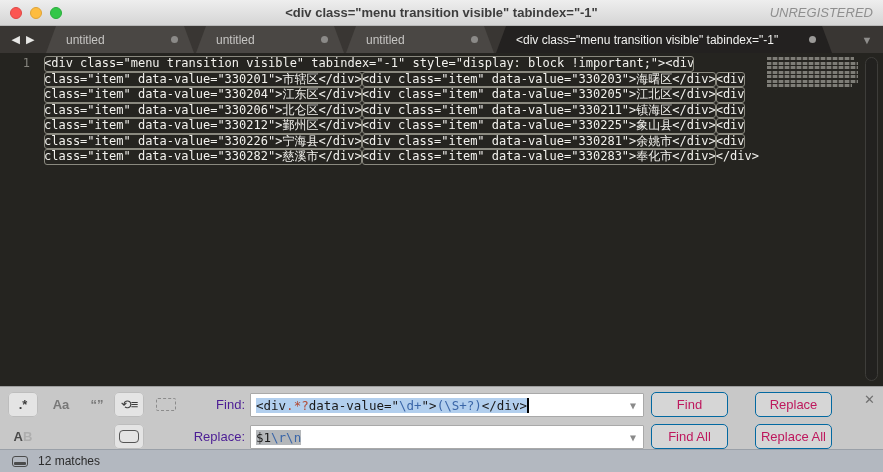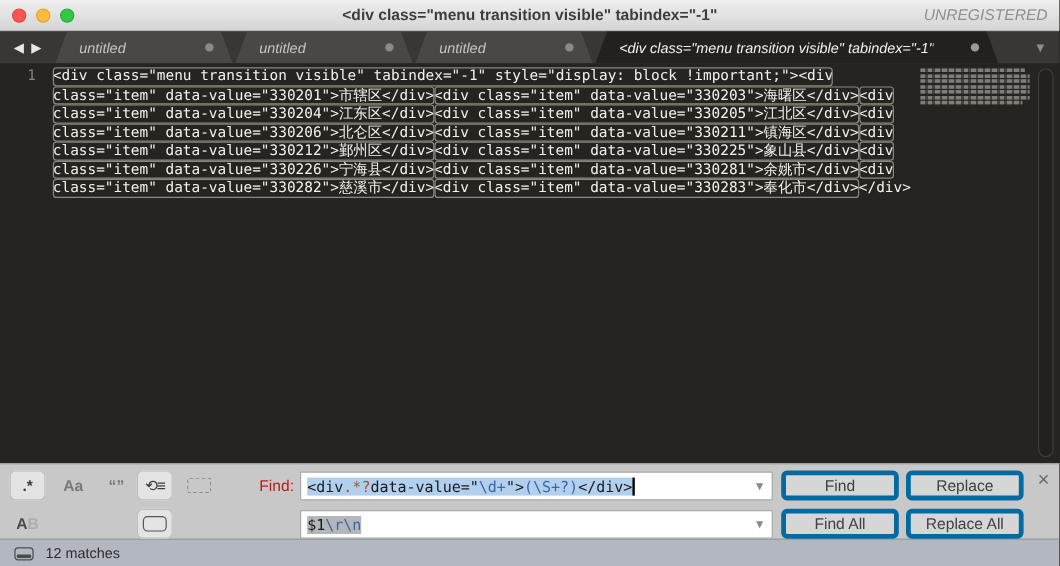--- a/index.html
+++ b/index.html
@@ -20,21 +20,21 @@
 
   
   .tabbar { height:27px; background:#393633; display:flex; align-items:stretch; }
   .tab-nav { width:46px; display:flex; align-items:center; justify-content:center; gap:6px;
     color:#e8e8e6; font-size:11px; }
   .tab-strip { display:flex; flex:1; overflow:hidden; }
   .tab { flex:0 0 148px; background:#4a4744; color:#c6c5c3; font-size:12px; display:flex; align-items:center;
     justify-content:space-between; padding:0 16px 0 20px; margin-right:2px;
     clip-path:polygon(10px 0, calc(100% - 10px) 0, 100% 100%, 0 100%); white-space:nowrap; }
   .tab.active { flex:0 0 336px; background:#232120; color:#f1f1ef; }
-  .tab-label { overflow:hidden; text-overflow:ellipsis;font-style:italic; }
+  .tab-label { overflow:hidden; text-overflow:ellipsis; }
   .tab-dot { width:7px; height:7px; border-radius:50%; background:#8b8a88; margin-left:10px; flex:0 0 auto; }
   .tab.active .tab-dot { background:#9b9a98; }
   .tab-overflow { width:32px; display:flex; align-items:center; justify-content:center; color:#8f8e8c; font-size:11px; }
 
   
   .editor { position:relative; height:333px; background:#252420; padding-top:3px; overflow:hidden; }
   .code-line { display:flex; height:15.5px; line-height:15.5px; font-family:"DejaVu Sans Mono", monospace;
     font-size:12px; color:#f3f2ee; white-space:pre; }
   .gutter { flex:0 0 44px; text-align:right; padding-right:14px; color:#84837c; }
   .seg { display:inline-block; }
@@ -44,33 +44,33 @@
   .vscrollbar { position:absolute; top:4px; bottom:5px; right:5px; width:13px; border:1px solid #3e3d3a;
     border-radius:7px; background:#22211f; }
 
   
   .find-panel { position:relative; height:63px; background:#c8c8c8; border-top:1px solid #9e9e9e;
     font-size:13px; color:#333; }
   .toggle { position:absolute; height:25px; display:flex; align-items:center; justify-content:center;
     border-radius:5px; color:#787878; font-weight:bold; font-size:13px; }
   .toggle.active { background:#e4e4e4; color:#3c3c3c; box-shadow:0 0 0 1px #bdbdbd inset; }
   .row1 { top:5px; } .row2 { top:37px; }
-  .lbl { position:absolute; width:95px; text-align:right; color:#b91c1c; line-height:25px; }
+  .lbl { position:absolute; width:95px; text-align:right; color:#4c1d95; line-height:25px; }
   .fr-input { position:absolute; width:394px; height:24px; background:#ffffff; border:1px solid #a9a9a9;
     border-radius:1px; display:flex; align-items:center; padding:0 20px 0 5px;
     font-family:"DejaVu Sans Mono", monospace; font-size:12.5px; }
   .fr-input .dd { position:absolute; right:7px; color:#8a8a8a; font-size:10px; }
   .sel-blue { background:#b2cfee; display:inline-flex; }
   .sel-gray { background:#b4b7ba; display:inline-flex; }
   .tok { white-space:pre; color:#1a1a1a; }
   .tok.meta { color:#b24a35; }
   .tok.escape { color:#3a66a8; }
   .caret { width:2px; height:15px; background:#000; display:inline-block; }
-  .btn { position:absolute; height:25px; width:98px; background:#d6d6d6; border:4px solid #0369a1;
-    border-radius:5px; font-size:13px; color:#404040; font-family:"Liberation Sans", sans-serif; }
+  .btn { position:absolute; height:25px; width:77px; background:#d6d6d6; border:1px solid #0369a1;
+    border-radius:5px; font-size:13px; color:#be185d; font-family:"Liberation Sans", sans-serif; }
   .panel-close { position:absolute; right:8px; top:5px; color:#6f6f6f; font-size:13px; }
   .icon-box-dashed { width:20px; height:13px; border:1px dashed #8b8b8b; border-radius:2px; }
   .icon-box-round { width:20px; height:13px; border:1.5px solid #555; border-radius:4px; }
   .ab-a { color:#4a4a4a; } .ab-b { color:#aeaeae; }
   .wrap-glyph { font-weight:normal; letter-spacing:-1px; font-size:13px; }
 
   
   .statusbar { height:23px; background:#b3b8c0; border-top:1px solid #9aa0a8; display:flex; align-items:center;
     font-size:12px; color:#2c2c2c; padding:0 18px 0 12px; }
   .sb-icon { width:16px; height:11px; border:1.5px solid #4c4c4c; border-radius:3px; position:relative; margin-right:10px; }
@@ -158,20 +158,21 @@
 
   <div class="toggle row2" style="left:8px;width:30px;">
     <span class="ab-a">A</span>
       <span class="ab-b">B</span>
   </div>
   <div class="toggle row2 active" style="left:114px;width:30px;">
     <span class="icon-box-round"></span>
   </div>
 
   <div class="lbl row1" style="left:150px;top:5px;">Find:</div>
+  <div class="lbl row2" style="left:150px;top:37px;">Replace:</div>
 
   <div class="fr-input" style="left:250px;top:6px;">
     <span class="sel-blue">
         <span class="tok plain">&lt;div</span>
         <span class="tok meta">.*?</span>
         <span class="tok plain">data-value="</span>
         <span class="tok escape">\d+</span>
         <span class="tok plain">"&gt;</span>
         <span class="tok escape">(\S+?)</span>
         <span class="tok plain">&lt;/div&gt;</span>

